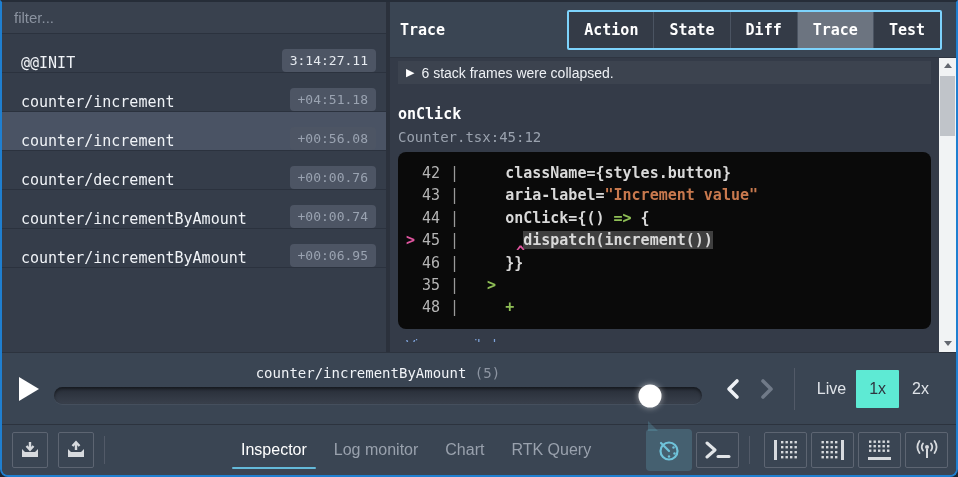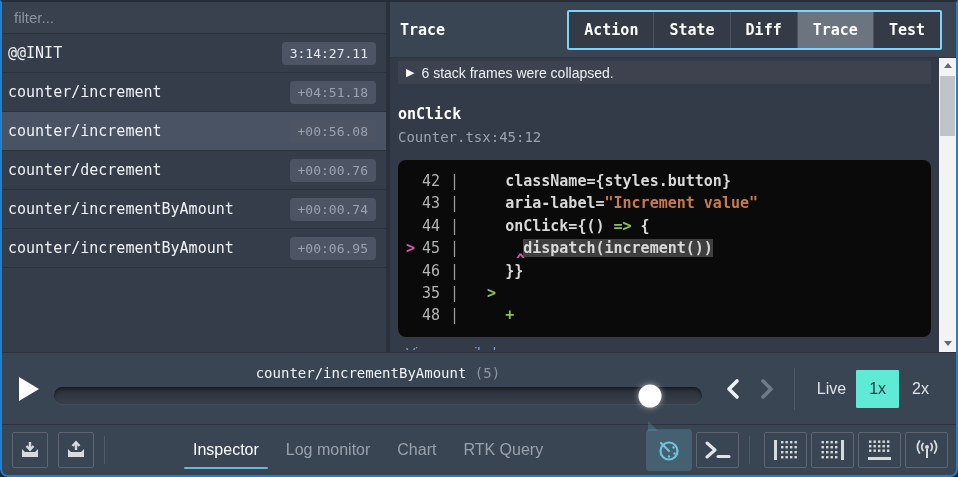--- a/index.html
+++ b/index.html
@@ -21,22 +21,22 @@
   
   .left-panel { width:384px; display:flex; flex-direction:column; background:#353d4a; }
   .filter-bar { height:32px; border-bottom:1px solid #2b323e; background:#39414e; display:flex; align-items:center; }
   .filter-bar input {
     width:100%; height:100%; background:transparent; border:none; outline:none;
     color:#22c55e; font-size:15px; padding:0 12px; font-family:"Liberation Sans",sans-serif;
   }
   .filter-bar input::placeholder { color:#8b93a0; }
   .action-list { flex:1; }
   .action-row {
-    height:39px; display:flex; align-items:center; justify-content:space-between;
-    padding:0 10px 0 6px; border-bottom:1px solid #2b323e; background:#353d4a; cursor:pointer;
+    height:39px; display:flex; align-items:flex-end; justify-content:space-between;
+    padding:0 10px 0 19px; border-bottom:1px solid #2b323e; background:#353d4a; cursor:pointer;
   }
   .action-row.selected { background:#4a5364; }
   .action-name { font-family:"DejaVu Sans Mono","Liberation Mono",monospace; font-size:15px; color:#f0f3f7; }
   .time-badge {
     font-family:"DejaVu Sans Mono","Liberation Mono",monospace; font-size:13px; color:#9aa3b1;
     background:#4d5564; border-radius:4px; padding:4px 8px;
   }
   .time-badge.bright { color:#e6eaf0; }
 
   .v-divider { width:4px; background:#2b313c; }
@@ -60,21 +60,21 @@
   .collapsed-row {
     height:23px; background:#3c434f; color:#eef1f5; font-size:14px;
     display:flex; align-items:center; padding-left:8px; gap:7px;
   }
   .collapsed-row .tri { font-size:11px; color:#ffffff; }
 
   .frame-fn { margin:21px 0 0 0; font-family:"DejaVu Sans Mono","Liberation Mono",monospace; font-weight:bold; font-size:15px; color:#ffffff; }
   .frame-loc { margin-top:6px; font-family:"DejaVu Sans Mono","Liberation Mono",monospace; font-size:14px; color:#9aa2ae; }
 
   .code-block {
-    margin-top:15px; background:#0a0a0a; border-radius:8px; padding:10px 0 10px 0;
+    margin-top:7px; background:#0a0a0a; border-radius:8px; padding:10px 0 10px 0;
     font-family:"DejaVu Sans Mono","Liberation Mono",monospace; font-size:15px; color:#d9d9d9;
   }
   .code-line { position:relative; line-height:22.4px; white-space:pre; }
   .ln-marker { display:inline-block; width:16px; padding-left:8px; color:#e0559f; font-weight:bold; }
   .ln-no { display:inline-block; width:26px; text-align:right; color:#b5b5b5; }
   .ln-pipe { color:#9a9a9a; margin:0 10px; }
   .code-default { color:#d9d9d9; font-weight:bold; }
   .code-string { color:#c8794e; font-weight:bold; }
   .code-green { color:#8fbf56; font-weight:bold; }
   .code-hl { background:#3f3f3f; }
@@ -129,21 +129,21 @@
     display:flex; align-items:center; padding:0 8px 0 10px;
   }
   .tool-btn {
     width:36px; height:36px; background:transparent; border:1px solid #5d6572; border-radius:2px;
     display:flex; align-items:center; justify-content:center; cursor:pointer; flex:none;
   }
   .tool-btn + .tool-btn { margin-left:10px; }
   .tb-divider { width:1px; height:28px; background:#525a68; margin:0 10px; flex:none; }
   .bottom-tabs { display:flex; gap:27px; margin-left:78px; height:100%; align-items:center; }
   .btab { position:relative; background:transparent; border:none; font-size:16px; color:#99a1ad; cursor:pointer; height:100%; display:flex; align-items:center; }
-  .btab.active { color:#ffffff; }
+  .btab.active { color:#ffffff;margin-left:48px; }
   .btab.active::after { content:""; position:absolute; left:-9px; right:-9px; bottom:6px; height:2px; background:#64b9d9; border-radius:1px; }
   .right-icons { margin-left:auto; display:flex; align-items:center; }
   .icon-btn {
     width:43px; height:36px; background:transparent; border:1px solid #5d6572; border-radius:2px;
     display:flex; align-items:center; justify-content:center; cursor:pointer; flex:none; margin-left:4px;
   }
   .icon-btn.teal {
     position:relative; border:none; background:rgba(111,195,218,.22); width:46px; height:42px; border-radius:4px;
   }
   .icon-btn.teal::before {

